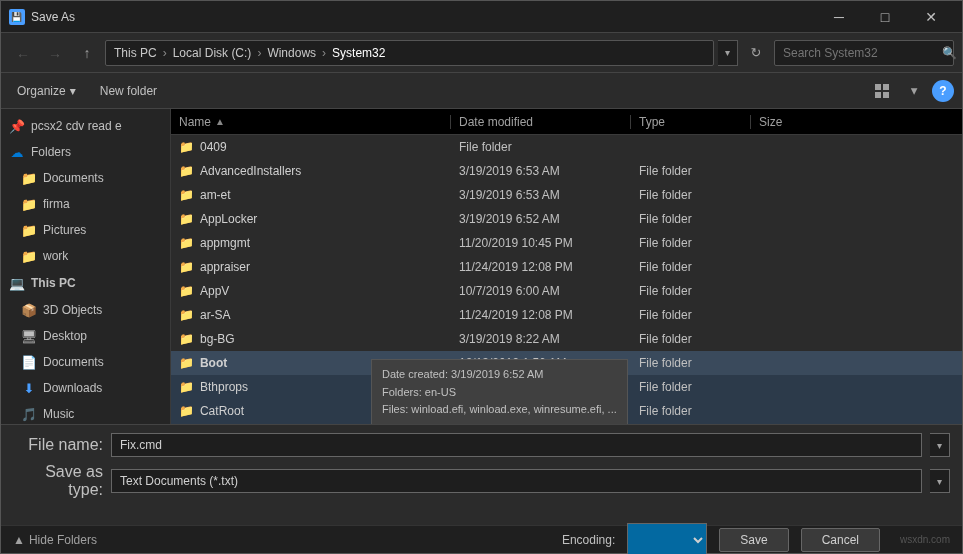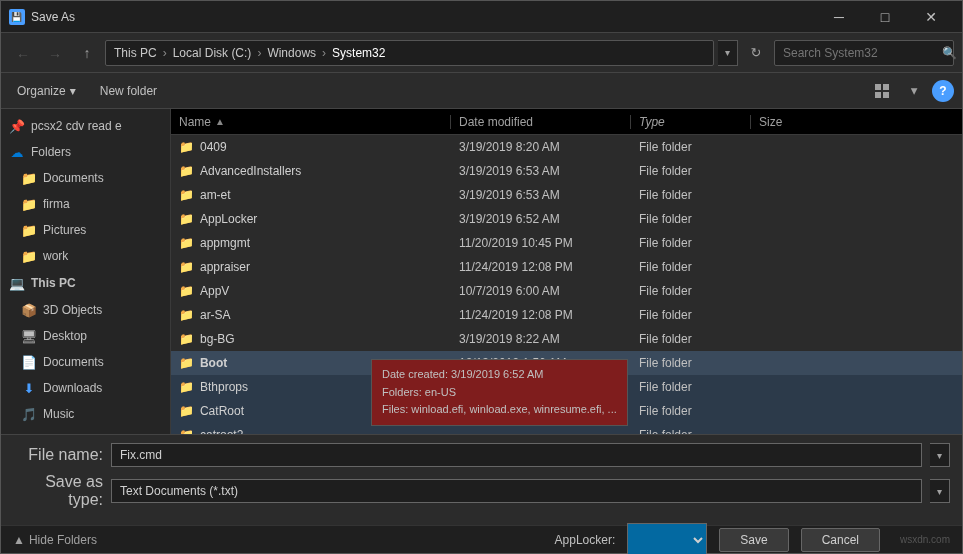--- a/index.html
+++ b/index.html
@@ -280,21 +280,21 @@
       align-items: center;
       height: 26px;
       background: #000000;
       border-bottom: 1px solid #3a3a3a;
       font-size: 12px;
       color: #a0a0a0;
       flex-shrink: 0;
     }
     .col-name { width: 280px; padding: 0 8px; border-right: 1px solid #3a3a3a; display: flex; align-items: center; gap: 4px; }
     .col-date { width: 180px; padding: 0 8px; border-right: 1px solid #3a3a3a; }
-    .col-type { width: 120px; padding: 0 8px; border-right: 1px solid #3a3a3a; font-style: italic; }
+    .col-type { width: 120px; padding: 0 8px; border-right: 1px solid #3a3a3a; }
     .col-size { width: 80px; padding: 0 8px; }
     .col-sort-arrow { color: #888; font-size: 10px; }
 
     .file-list {
       flex: 1;
       overflow-y: auto;
       overflow-x: hidden;
     }
     .file-list::-webkit-scrollbar { width: 10px; }
     .file-list::-webkit-scrollbar-track { background: #2b2b2b; }
@@ -336,21 +336,21 @@
       width: 80px;
       padding: 0 8px;
       font-size: 12px;
       color: #c0c0c0;
     }
 
     .tooltip {
       position: absolute;
       left: 200px;
       top: 8px;
-      background: #7f1d1d;
+      background: #404040;
       border: 1px solid #555;
       padding: 6px 10px;
       font-size: 11px;
       color: #c0c0c0;
       z-index: 100;
       white-space: nowrap;
       line-height: 1.6;
       pointer-events: none;
     }
 
@@ -359,21 +359,21 @@
       border-top: 1px solid #444;
       padding: 8px 12px;
       flex-shrink: 0;
     }
     .bottom-row {
       display: flex;
       align-items: center;
       margin-bottom: 6px;
       gap: 8px;
     }
-    .bottom-row:last-child { margin-bottom: 8px; }
+    .bottom-row:last-child { margin-bottom: 18px; }
     .bottom-label {
       font-size: 16px;
       color: #c0c0c0;
       width: 90px;
       text-align: right;
     }
     .bottom-input {
       flex: 1;
       height: 24px;
       background: #1e1e1e;
@@ -574,21 +574,20 @@
           <span class="col-sort-arrow">▲</span>
         </div>
         <div class="col-date">Date modified</div>
         <div class="col-type">Type</div>
         <div class="col-size">Size</div>
       </div>
 
       <div class="file-list">
         <div class="file-row">
           <div class="file-cell-name"><span style="color:#f0c040">📁</span>0409</div>
-          <div class="file-cell-date">3/19/2019 8:20 AM</div>
           <div class="file-cell-type">File folder</div>
           <div class="file-cell-size"></div>
         </div>
         <div class="file-row">
           <div class="file-cell-name"><span style="color:#f0c040">📁</span>AdvancedInstallers</div>
           <div class="file-cell-date">3/19/2019 6:53 AM</div>
           <div class="file-cell-type">File folder</div>
           <div class="file-cell-size"></div>
         </div>
         <div class="file-row">
@@ -683,21 +682,21 @@
       <div class="bottom-chevron">▾</div>
     </div>
   </div>
 
   <div class="footer-bar">
     <button class="hide-folders-btn">
       <span>▲</span>
       <span>Hide Folders</span>
     </button>
     <div style="margin-left: auto; display: flex; align-items: center; gap: 12px;">
-      <span style="color:#c0c0c0; font-size:12px;">AppLocker:</span>
+      <span style="color:#c0c0c0; font-size:12px;">Encoding:</span>
       <select class="encoding-select">
         <option>UTF-8</option>
         <option>ANSI</option>
         <option>Unicode</option>
       </select>
       <button class="btn-save">Save</button>
       <button class="btn-cancel">Cancel</button>
     </div>
     <span class="watermark" style="margin-left:20px;">wsxdn.com</span>
   </div>

